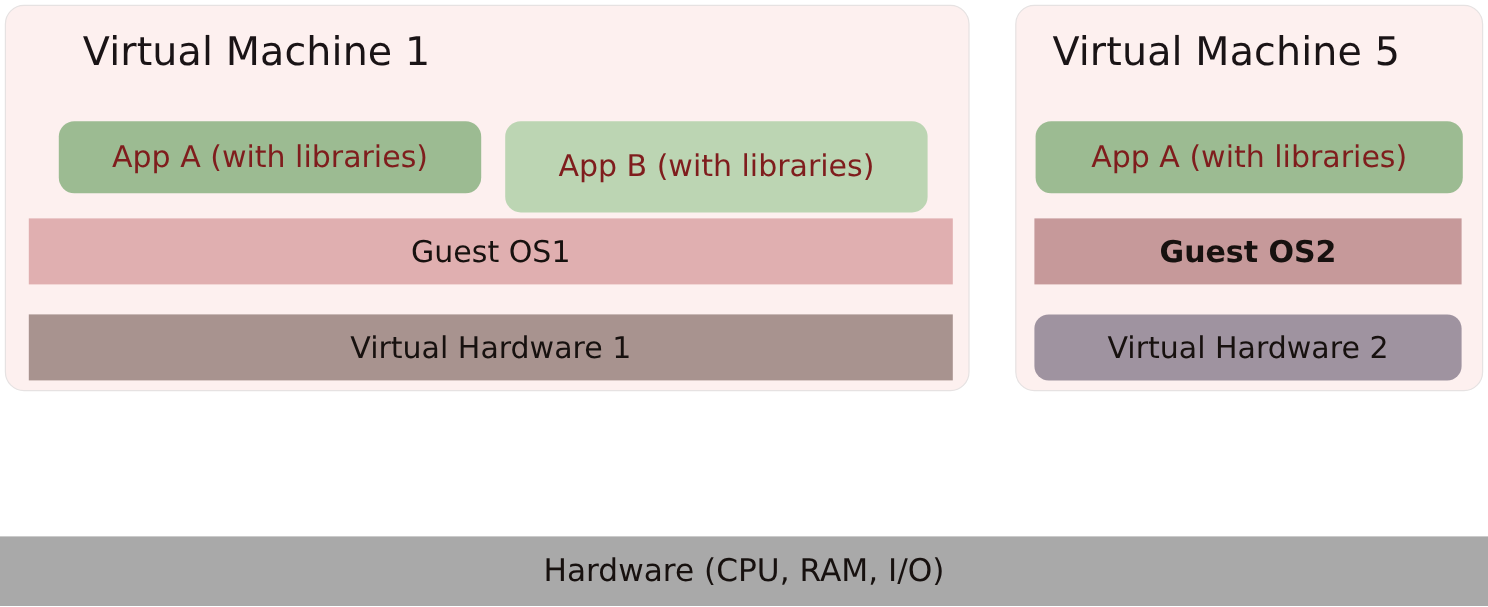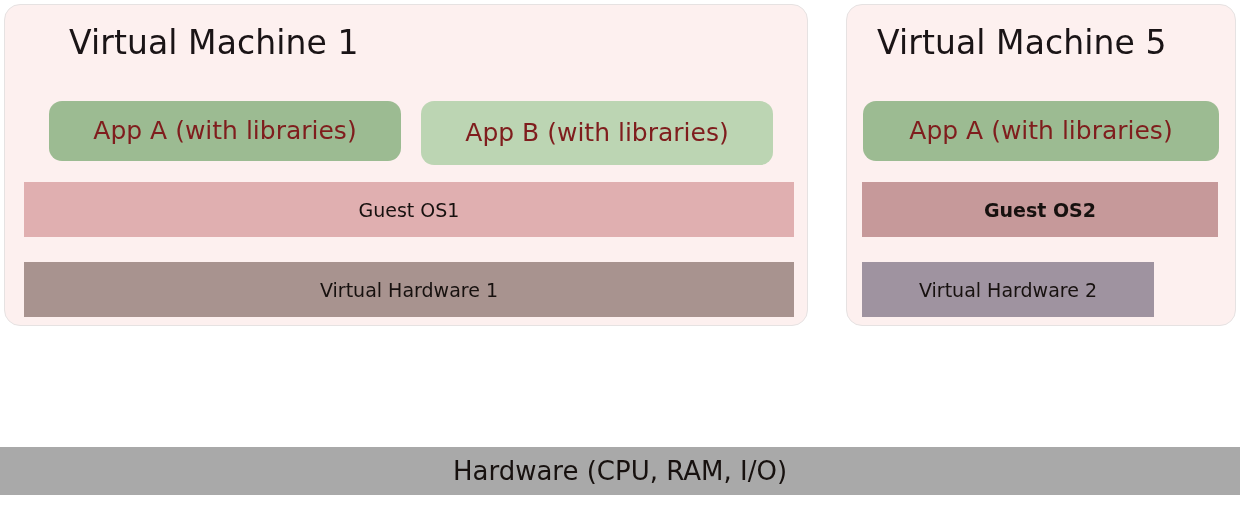--- a/index.html
+++ b/index.html
@@ -55,56 +55,57 @@
     line-height: 30px;
     color: #7f1d1d;
     white-space: nowrap;
     box-sizing: border-box;
   }
   #vm1-app-a {
     left: 44px; top: 96px; width: 352px; height: 60px;
     background: #9cbb92;
   }
   #vm1-app-b {
-    left: 416px; top: 96px; width: 352px; height: 64px;
+    left: 416px; top: 96px; width: 352px; height: 76px;
     background: #bcd5b3;
   }
   #vm2-app-a {
     left: 16px; top: 96px; width: 356px; height: 60px;
     background: #9cbb92;
   }
 
   
   .layer-bar {
     position: absolute;
     display: flex;
     align-items: center;
     justify-content: center;
-    font-size: 19px;
+    font-size: 25px;
     line-height: 30px;
     color: #17110f;
     white-space: nowrap;
     box-sizing: border-box;
   }
   #vm1-guest-os {
     left: 19px; top: 177px; width: 770px; height: 55px;
     background: #e0afb0;
   }
   #vm1-virtual-hw {
     left: 19px; top: 257px; width: 770px; height: 55px;
     background: #a8938f;
   }
   #vm2-guest-os {
     left: 15px; top: 177px; width: 356px; height: 55px;
     background: #c6999a;
     font-weight: bold;
   }
   #vm2-virtual-hw {
-    left: 15px; top: 257px; width: 292px; height: 55px;
+    left: 15px; top: 257px; width: 356px; height: 55px;
     background: #9f93a0;
+    border-radius: 12px;
   }
 
   
   .base-bar {
     position: absolute;
     left: 0;
     width: 1240px;
     display: flex;
     align-items: center;
     justify-content: center;
@@ -114,21 +115,21 @@
     white-space: nowrap;
     box-sizing: border-box;
   }
   #host-os {
     top: 357px;
     height: 66px;
     background: #cb9799;
   }
   #hardware {
     top: 447px;
-    height: 48px;
+    height: 58px;
     background: #a9a9a9;
   }
 </style>
 </head>
 <body>
 
 <div id="diagram">
 
   <div class="vm-box" id="vm1">
     <div class="vm-title">Virtual Machine 1</div>

